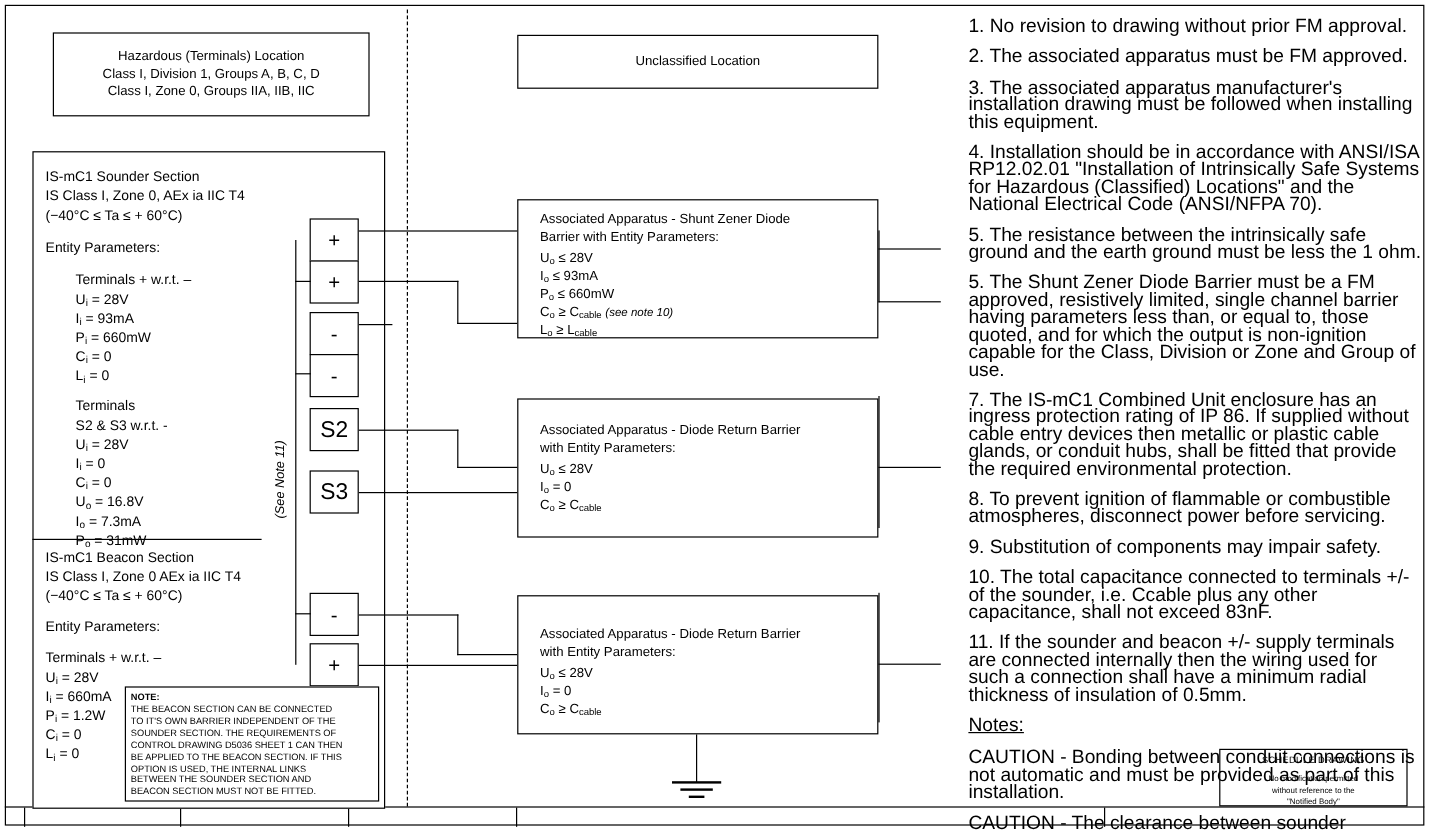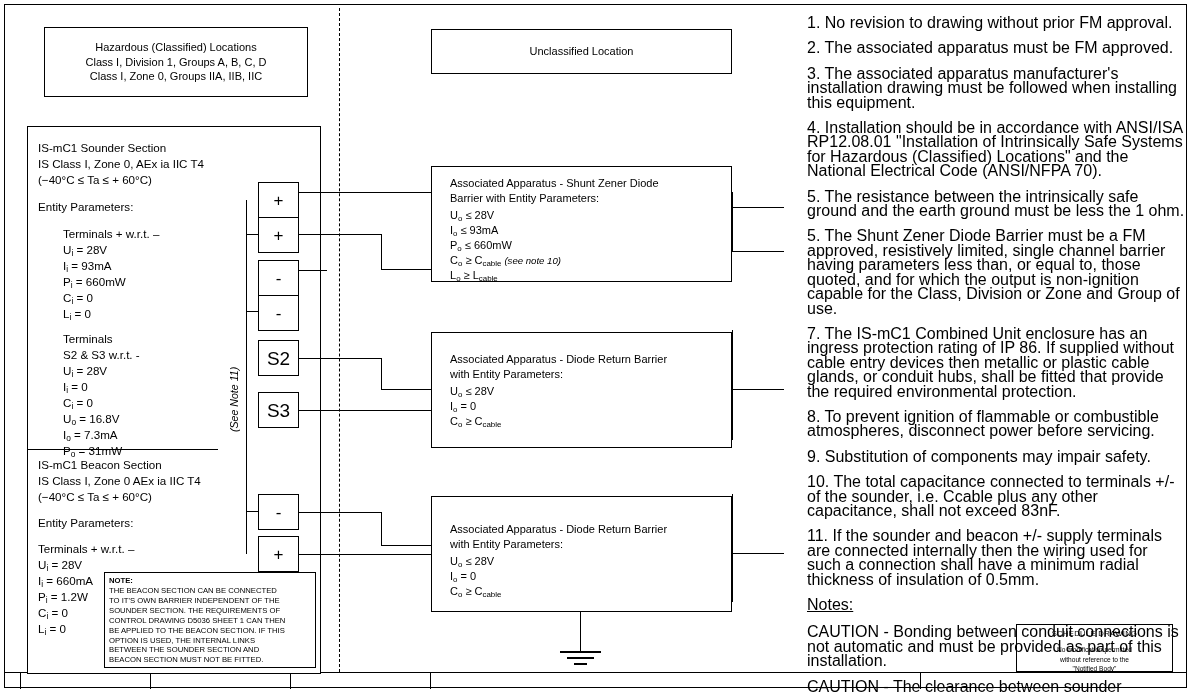--- a/index.html
+++ b/index.html
@@ -70,21 +70,21 @@
     <div class="tdiv" style="left:286px"></div>
     <div class="tdiv" style="left:426px"></div>
     <div class="tdiv" style="left:916px"></div>
 
   </div>
 
   <div class="divider"></div>
 
   <div class="box ctr" style="left:44px;top:27px;width:264px;height:70px;">
     <div class="f11" style="text-align:center;">
-      <div>Hazardous (Classified) Locations</div>
+      <div>Hazardous (Terminals) Location</div>
       <div>Class I, Division 1, Groups A, B, C, D</div>
       <div>Class I, Zone 0, Groups IIA, IIB, IIC</div>
     </div>
   </div>
 
   <div class="box ctr" style="left:431px;top:29px;width:301px;height:45px;">
     <span class="f11">Unclassified Location</span>
   </div>
 
   <div class="box" style="left:27px;top:126px;width:294px;height:548px;"></div>
@@ -231,21 +231,21 @@
   <div class="gnd">
     <div class="w wh" style="left:560px;top:651px;width:41px;height:2px;"></div>
     <div class="w wh" style="left:567px;top:657px;width:27px;height:2px;"></div>
     <div class="w wh" style="left:574px;top:663px;width:13px;height:2px;"></div>
   </div>
 
   <div class="notes">
     <p>1. No revision to drawing without prior FM approval.</p>
     <p>2. The associated apparatus must be FM approved.</p>
     <p>3. The associated apparatus manufacturer's installation drawing must be followed when installing this equipment.</p>
-    <p>4. Installation should be in accordance with ANSI/ISA RP12.08.01 "Installation of Intrinsically Safe Systems for Hazardous (Classified) Locations" and the National Electrical Code (ANSI/NFPA 70).</p>
+    <p>4. Installation should be in accordance with ANSI/ISA RP12.02.01 "Installation of Intrinsically Safe Systems for Hazardous (Classified) Locations" and the National Electrical Code (ANSI/NFPA 70).</p>
     <p>5. The resistance between the intrinsically safe ground and the earth ground must be less the 1 ohm.</p>
     <p>5. The Shunt Zener Diode Barrier  must be a FM approved, resistively limited, single channel barrier having parameters less than, or equal to, those quoted, and for which the output is non-ignition capable for the Class, Division or Zone and Group of use.</p>
     <p>7. The IS-mC1 Combined Unit enclosure has an ingress protection rating of IP 86. If supplied without cable entry devices then metallic or plastic cable glands, or conduit hubs, shall be fitted that provide the required environmental protection.</p>
     <p>8. To prevent ignition of flammable or combustible atmospheres, disconnect power before servicing.</p>
     <p>9. Substitution of components may impair safety.</p>
     <p>10. The total capacitance connected to terminals +/- of the sounder, i.e. Ccable plus any other capacitance, shall not exceed 83nF.</p>
     <p>11. If the sounder and beacon +/- supply terminals are connected internally then the wiring used for such a connection shall have a minimum radial thickness of insulation of 0.5mm.</p>
     <p class="udl" style="margin-bottom:13px;">Notes:</p>
     <p>CAUTION - Bonding between conduit connections is not automatic and must be provided as part of this installation.</p>
     <p>CAUTION - The clearance between sounder terminals S2 and S3 is less than 6mm.</p>

